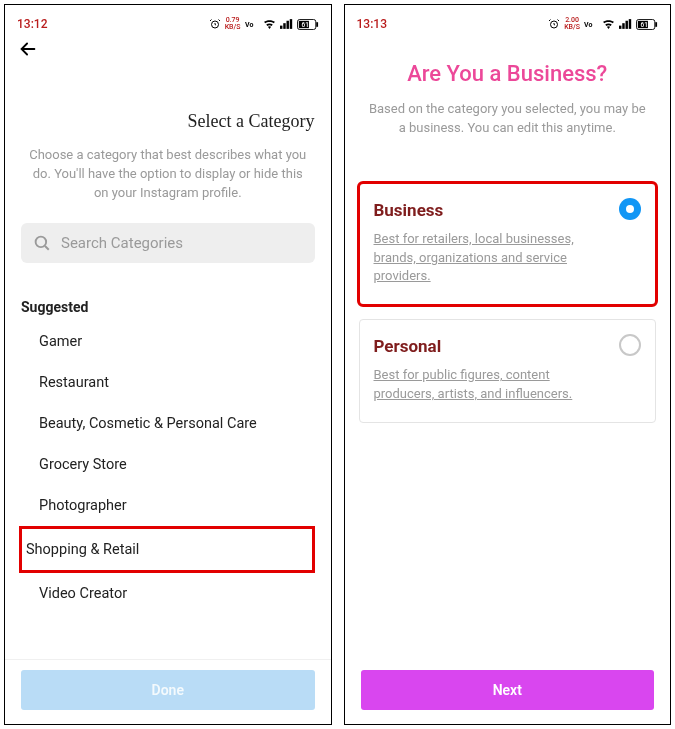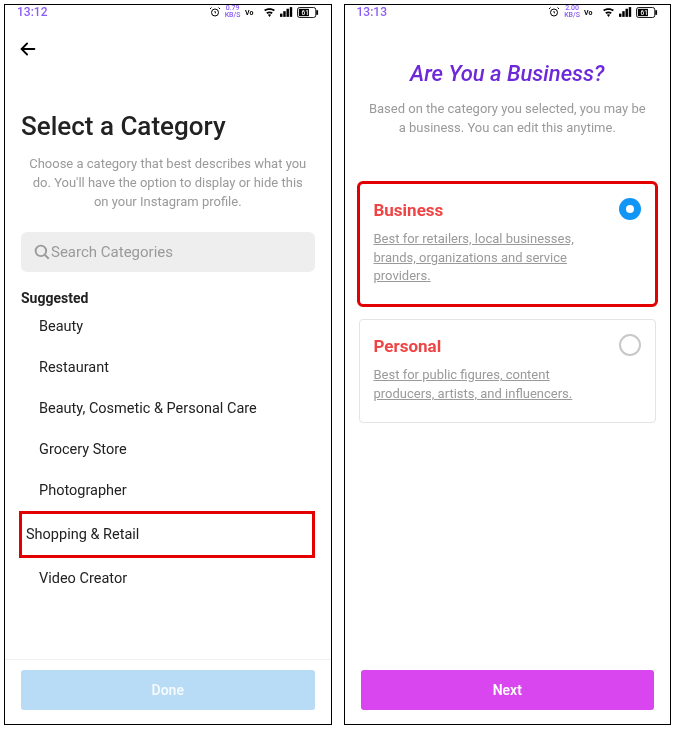--- a/index.html
+++ b/index.html
@@ -17,26 +17,26 @@
     border: 1px solid #000;
     background: #fff;
     display: flex;
     flex-direction: column;
     position: relative;
     overflow: hidden;
   }
   .status-bar {
     height: 26px;
     display: flex;
-    align-items: flex-start;
+    align-items: flex-end;
     justify-content: space-between;
     padding: 0 12px;
     font-size: 12px;
     font-weight: 500;
-    color: #8b5cf6;
+    color: #b91c1c;
   }
   .status-right {
     display: flex;
     align-items: center;
     gap: 4px;
     font-size: 10px;
   }
   .status-right .stack {
     display: flex;
     flex-direction: column;
@@ -50,53 +50,56 @@
     display: flex;
     align-items: center;
     padding: 0 12px;
   }
   .content {
     flex: 1;
     padding: 0 16px;
     overflow: hidden;
   }
   .title {
-    font-size: 26px;
+    font-size: 18px;
     font-weight: 500;
-    text-align: left;
+    text-align: right;
     color: #222;
     margin-top: 40px;
     margin-bottom: 14px;
+    font-family: Liberation Serif, serif;
   }
   .subtitle {
     font-size: 13px;
     color: #9a9a9a;
     text-align: center;
     line-height: 1.45;
     margin-bottom: 20px;
     padding: 0 6px;
   }
   .search-box {
     background: #eeeeee;
     border-radius: 6px;
     height: 40px;
     display: flex;
     align-items: center;
     padding: 0 12px;
-    margin-bottom: 18px;
+    gap: 10px;
+    margin-bottom: 36px;
     text-align: center;
   }
   .search-box span.placeholder {
     color: #9a9a9a;
     font-size: 15px;
   }
   .section-label {
     font-size: 14px;
     font-weight: 700;
     color: #222;
+    margin-bottom: 6px;
   }
   .cat-list { }
   .cat-item {
     padding: 12px 0 12px 18px;
     font-size: 14.5px;
     color: #222;
   }
   .cat-item.highlighted {
     border: 3px solid #e20000;
     margin-left: -2px;
@@ -131,21 +134,21 @@
     margin-bottom: 14px;
     position: relative;
   }
   .card.highlighted {
     outline: 3px solid #e20000;
     outline-offset: -1px;
   }
   .card-title {
     font-size: 17px;
     font-weight: 700;
-    color: #ef4444;
+    color: #7f1d1d;
     margin-bottom: 10px;
   }
   .card-desc {
     font-size: 13px;
     color: #9a9a9a;
     line-height: 1.45;
     padding-right: 30px;
     text-decoration: underline;
   }
   .radio {
@@ -167,24 +170,23 @@
     background: #fff;
     border-radius: 50%;
   }
   .radio.unselected {
     border: 2px solid #c8c8c8;
   }
   .right-title {
     font-size: 22px;
     font-weight: 500;
     text-align: center;
-    color: #6d28d9;
+    color: #ec4899;
     margin-top: 30px;
     margin-bottom: 14px;
-    font-style: italic;
   }
   .right-content { padding: 0 14px; }
 </style>
 </head>
 <body>
 
 <div class="phone">
 
   <div class="status-bar">
     <span>13:12</span>
@@ -234,21 +236,21 @@
       <svg width="18" height="18" viewBox="0 0 24 24" fill="none" stroke="#9a9a9a" stroke-width="2.5">
           <circle cx="10.5" cy="10.5" r="7"></circle>
           <path d="M21 21l-5-5"></path>
         </svg>
       <span class="placeholder">Search Categories</span>
     </div>
 
     <div class="section-label">Suggested</div>
 
     <div class="cat-list">
-      <div class="cat-item">Beauty</div>
+      <div class="cat-item">Gamer</div>
       <div class="cat-item">Restaurant</div>
       <div class="cat-item">Beauty, Cosmetic &amp; Personal Care</div>
       <div class="cat-item">Grocery Store</div>
       <div class="cat-item">Photographer</div>
       <div class="cat-item highlighted">Shopping &amp; Retail</div>
       <div class="cat-item">Video Creator</div>
     </div>
   </div>
 
   <div class="bottom-bar">

